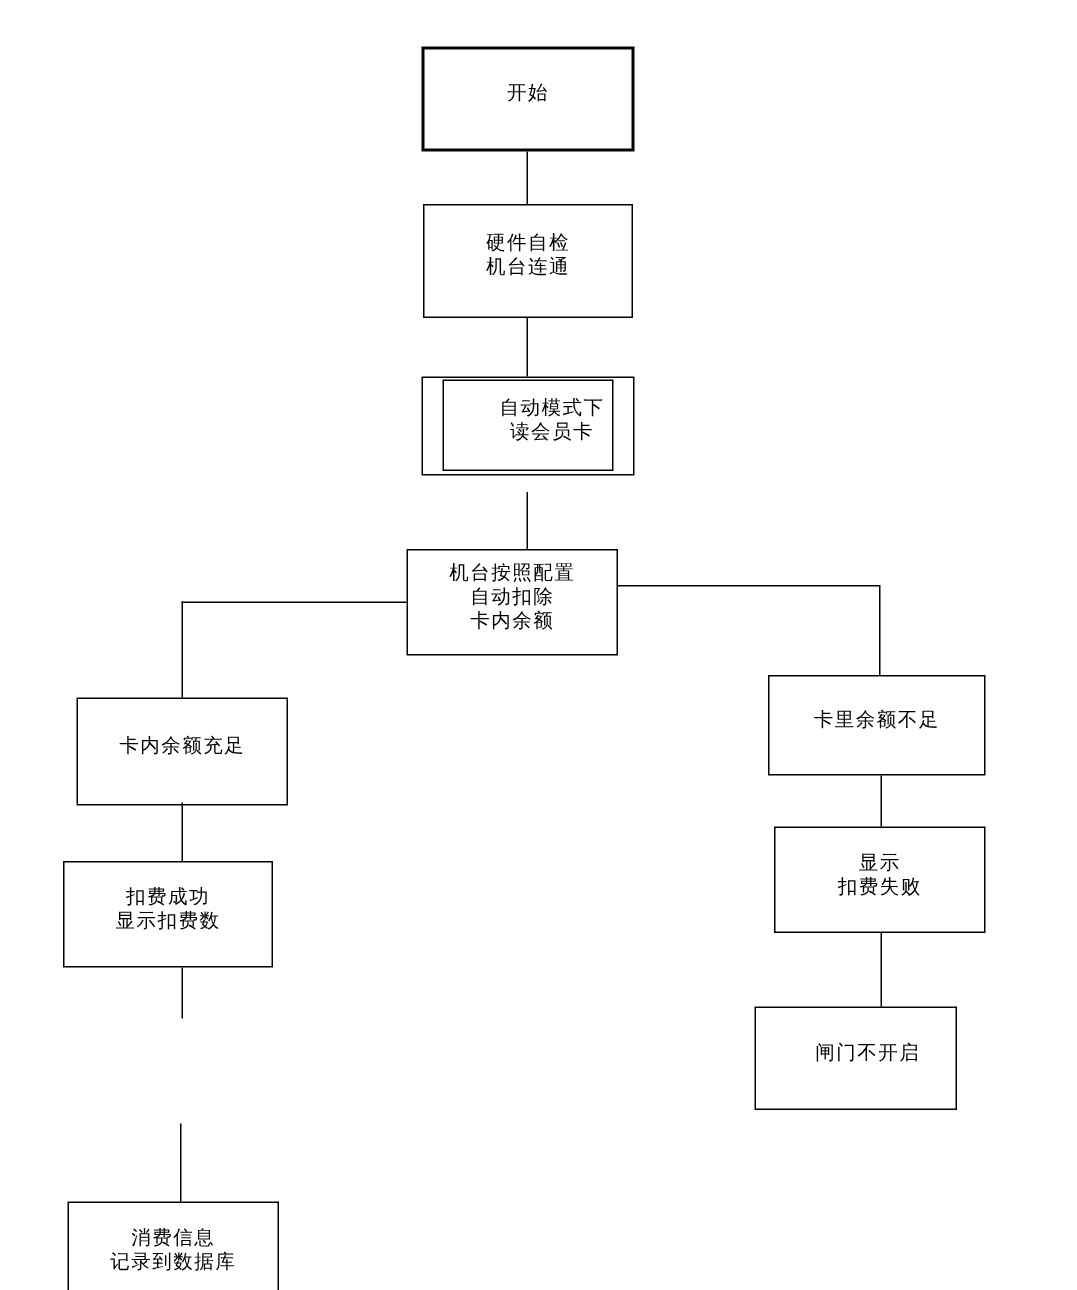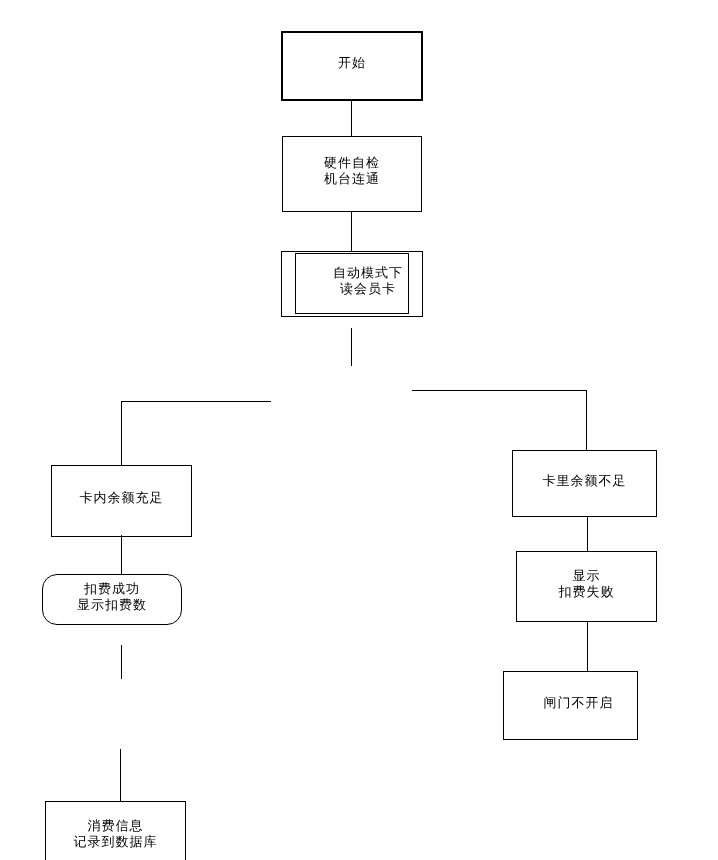--- a/index.html
+++ b/index.html
@@ -67,26 +67,31 @@
     <span>硬件自检</span>
     <span>机台连通</span>
   </div>
 
   <div class="node" style="left:281px; top:232px; width:142px; height:66px;padding-left:32px;">
     <div class="inner-frame"></div>
     <span>自动模式下</span>
     <span>读会员卡</span>
   </div>
 
+  <div class="node" style="left:271px; top:347px; width:141px; height:71px;">
+    <span>机台按照配置</span>
+    <span>自动扣除</span>
+    <span>卡内余额</span>
+  </div>
 
   <div class="node" style="left:51px; top:446px; width:141px; height:72px;">
     <span>卡内余额充足</span>
   </div>
 
-  <div class="node" style="left:42px; top:555px; width:140px; height:51px;border-radius:15px;">
+  <div class="node" style="left:42px; top:555px; width:140px; height:71px;">
     <span>扣费成功</span>
     <span>显示扣费数</span>
   </div>
 
 
   <div class="node" style="left:45px; top:782px; width:141px; height:72px;">
     <span>消费信息</span>
     <span>记录到数据库</span>
   </div>
 

